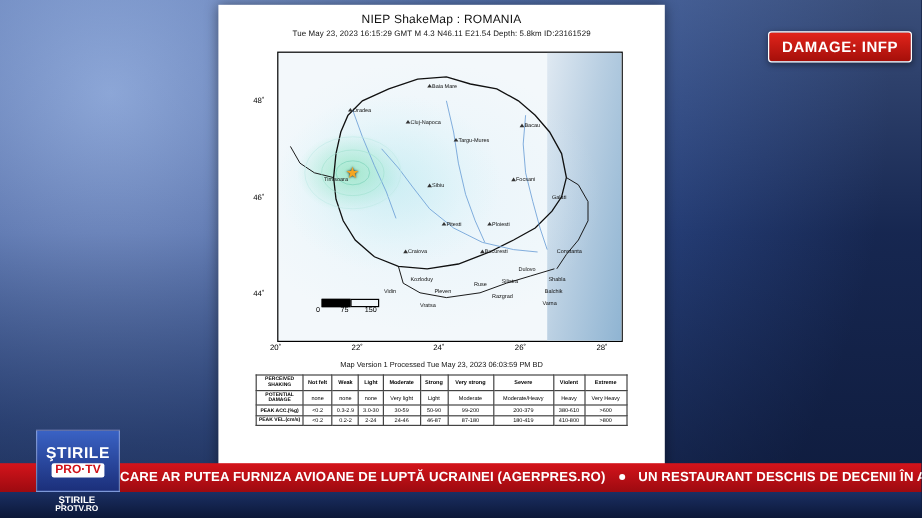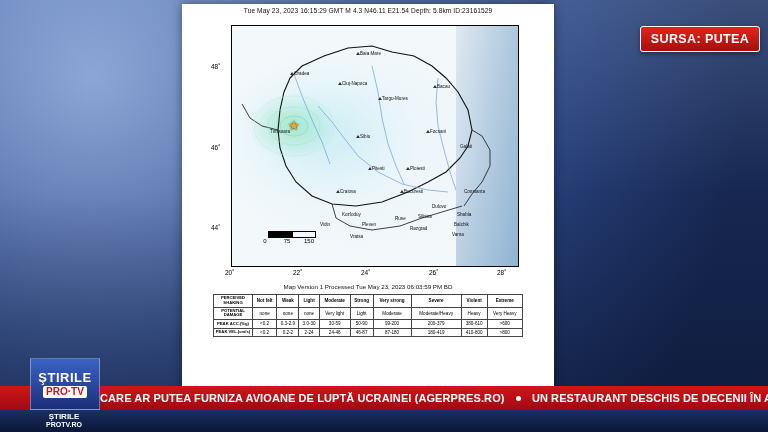--- a/index.html
+++ b/index.html
@@ -124,20 +124,21 @@
   }
   .city{position:absolute;font-size:4.6px;color:#111;white-space:nowrap;}
   .citymark{position:absolute;width:0;height:0;border-left:2.2px solid transparent;border-right:2.2px solid transparent;border-bottom:3.6px solid #333;}
 </style>
 </head>
 <body>
 
 <div class="bg"></div>
 
 <div class="map-panel">
+  <div class="map-title">NIEP ShakeMap : ROMANIA</div>
   <div class="map-sub">Tue May 23, 2023 16:15:29 GMT   M 4.3   N46.11 E21.54   Depth: 5.8km   ID:23161529</div>
 
   <div class="fig">
 
     <div class="tick-l" style="left:8px;top:44px">48˚</div>
     <div class="tick-l" style="left:8px;top:125px">46˚</div>
     <div class="tick-l" style="left:8px;top:205px">44˚</div>
 
     <div class="tick-b" style="left:22px;top:250px">20˚</div>
     <div class="tick-b" style="left:90px;top:250px">22˚</div>
@@ -272,21 +273,21 @@
       <td>46-87</td>
       <td>87-180</td>
       <td>180-419</td>
       <td>410-800</td>
       <td>&gt;800</td>
     </tr>
   </tbody>
     </table>
 </div>
 
-<div class="sursa">SURSA: PUTEA</div>
+<div class="sursa">DAMAGE: INFP</div>
 
 <div class="ticker">
   <div class="ticker-text">
     <span>CARE AR PUTEA FURNIZA AVIOANE DE LUPTĂ UCRAINEI (AGERPRES.RO)</span>
     <span class="dot"></span>
     <span>UN RESTAURANT DESCHIS DE DECENII ÎN AF</span>
   </div>
 </div>
 <div class="botbar"></div>
 

